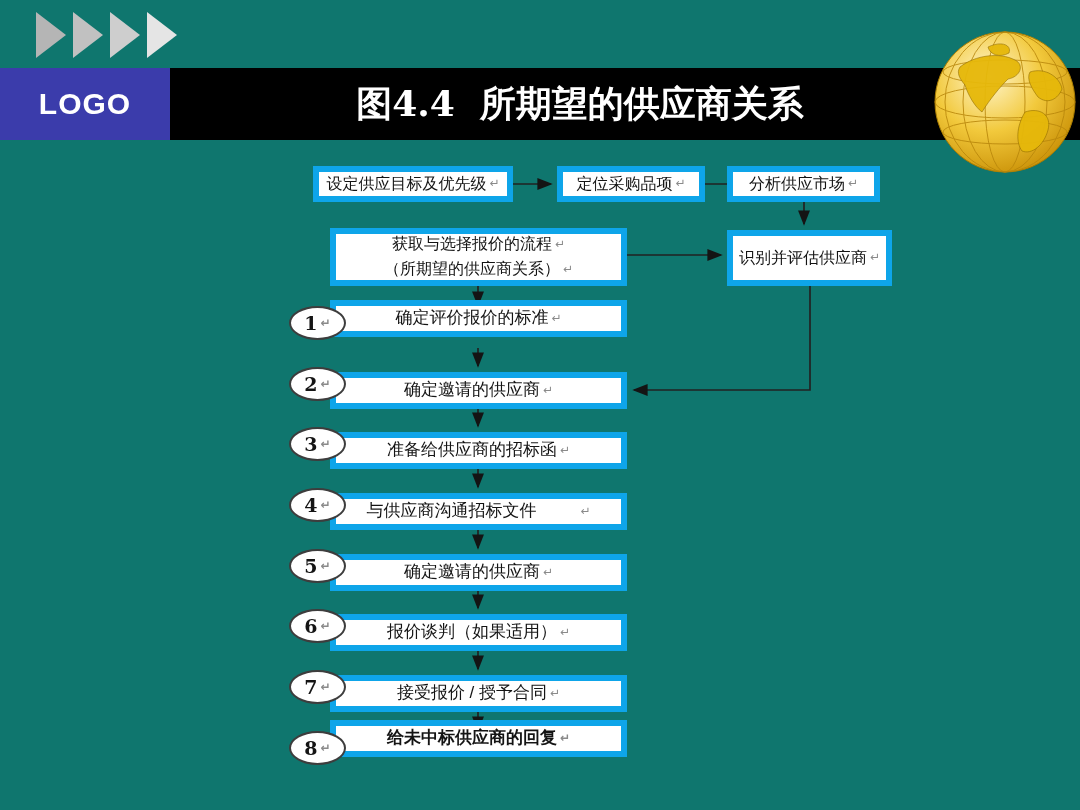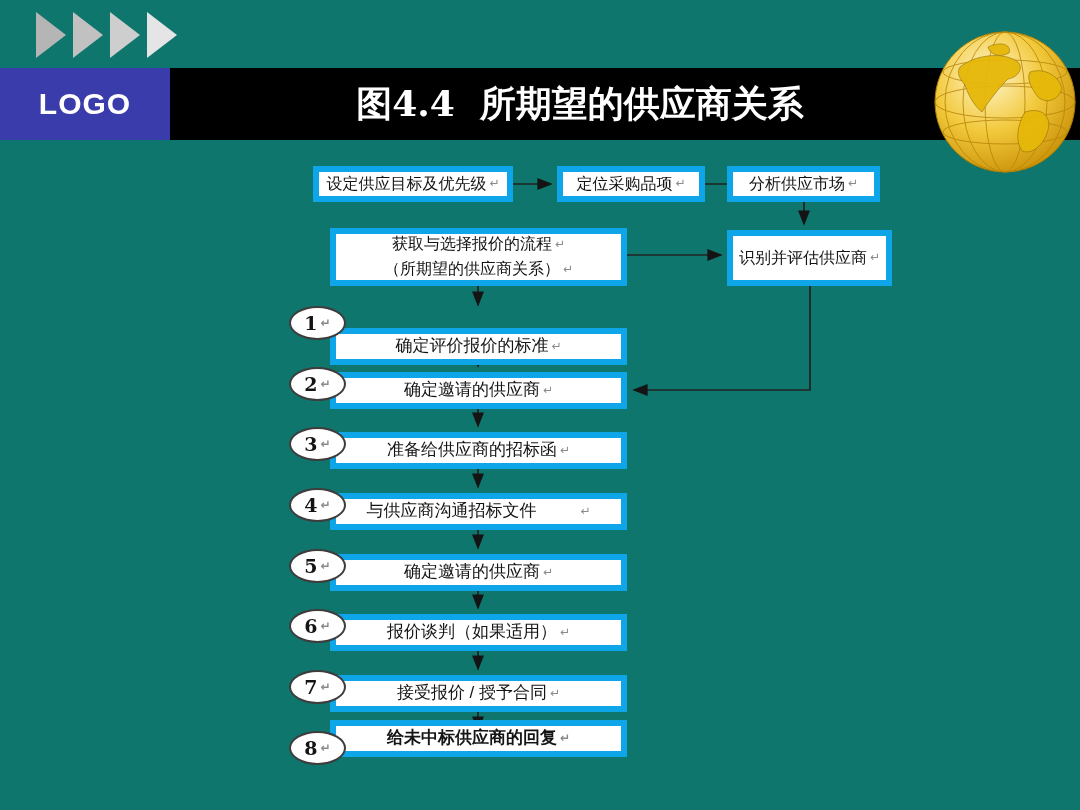--- a/index.html
+++ b/index.html
@@ -23,21 +23,21 @@
   .step-ellipse{position:absolute;left:289px;width:57px;height:34px;border:2px solid #3d3d3d;border-radius:50%;background:#ffffff;display:flex;align-items:center;justify-content:center;font-family:"DejaVu Serif","Liberation Serif",serif;font-size:19px;font-weight:bold;color:#141414;z-index:3;box-sizing:border-box;}
   .connectors{position:absolute;left:0;top:0;z-index:1;}
 
   
   #box-set-goals{left:313px;top:166px;width:200px;height:36px;font-size:16px;}
   #box-position-items{left:557px;top:166px;width:148px;height:36px;font-size:16px;}
   #box-analyze-market{left:727px;top:166px;width:153px;height:36px;font-size:16px;}
   #box-strategy{left:330px;top:228px;width:297px;height:58px;}
   #box-identify{left:727px;top:230px;width:165px;height:56px;font-size:16px;}
   .step-box{left:330px;width:297px;height:37px;}
-  #step-box-1{top:328px;} #step-box-2{top:372px;} #step-box-3{top:432px;} #step-box-4{top:493px;gap:41px;}
+  #step-box-1{top:300px;} #step-box-2{top:372px;} #step-box-3{top:432px;} #step-box-4{top:493px;gap:41px;}
   #step-box-5{top:554px;} #step-box-6{top:614px;} #step-box-7{top:675px;} #step-box-8{top:720px;font-weight:bold;}
   #step-ellipse-1{top:306px;} #step-ellipse-2{top:367px;} #step-ellipse-3{top:427px;} #step-ellipse-4{top:488px;}
   #step-ellipse-5{top:549px;} #step-ellipse-6{top:609px;} #step-ellipse-7{top:670px;} #step-ellipse-8{top:731px;}
 </style>
 </head>
 <body>
 
 <div class="slide">
 
   <svg class="chevrons" width="150" height="46" viewBox="0 0 150 46">

